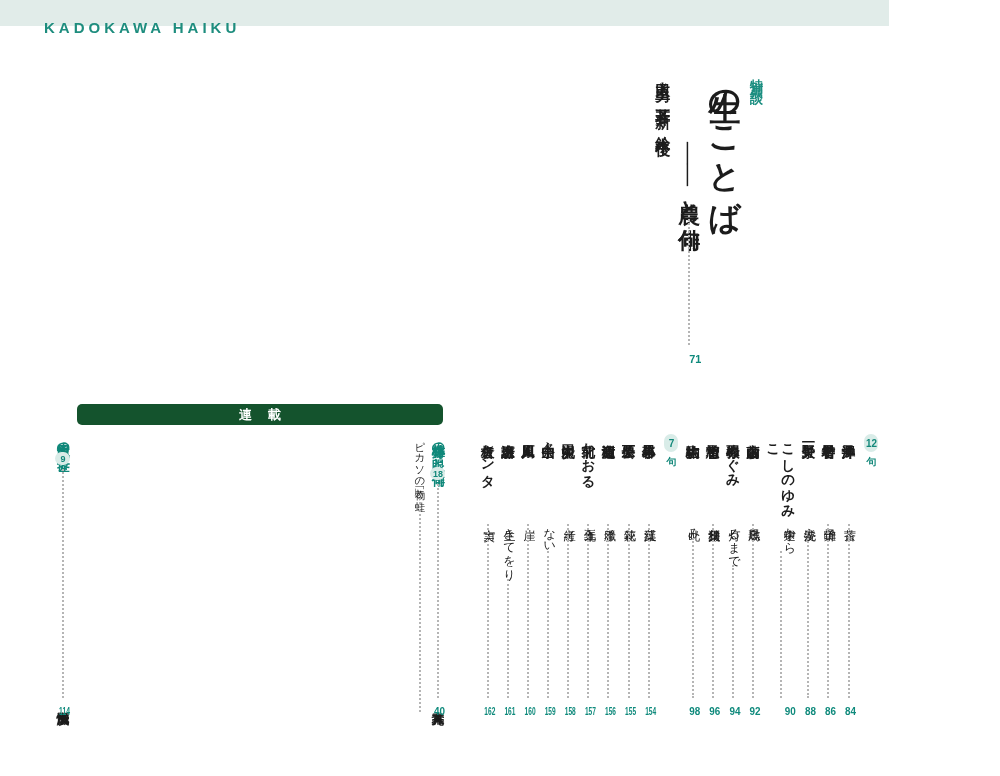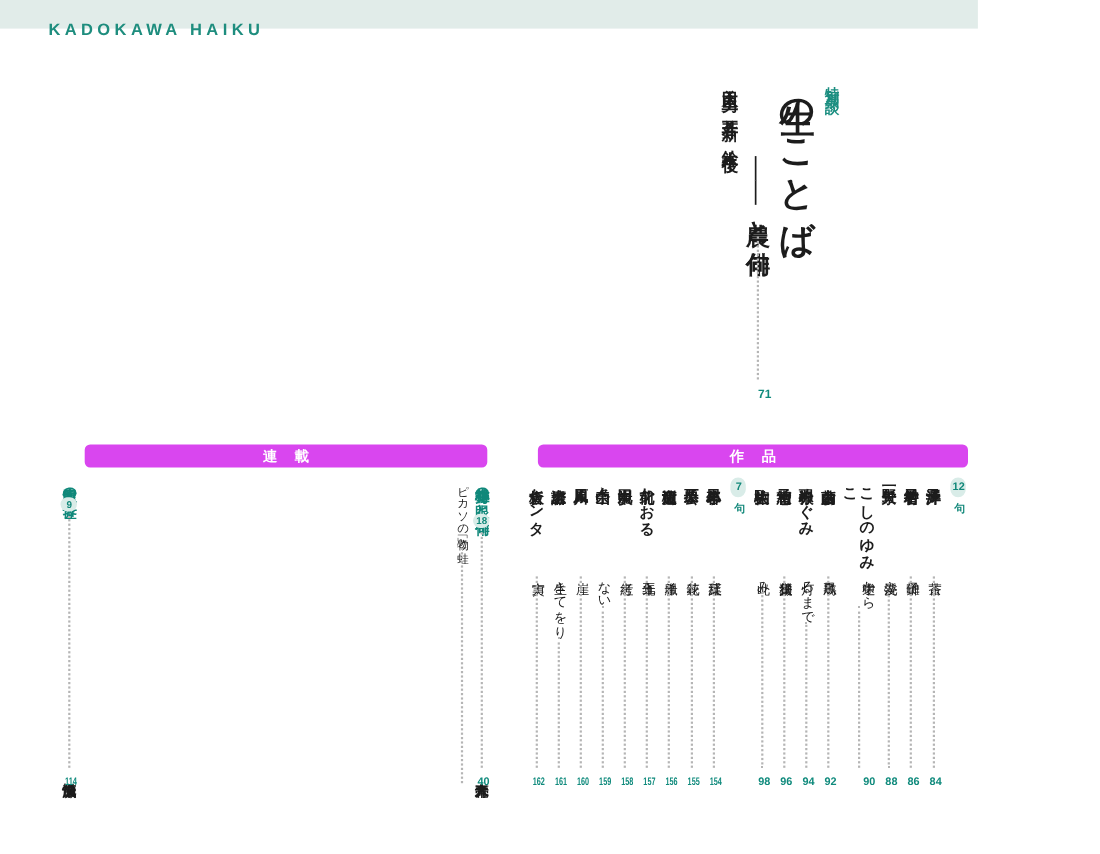--- a/index.html
+++ b/index.html
@@ -27,21 +27,21 @@
   .slabel{color:#1b8e80;font-weight:bold;font-size:13px;letter-spacing:4px;}
   .labelbox{display:inline-block;background:#d9ece8;color:#138578;font-weight:bold;
             font-size:13px;padding:8px 4px;letter-spacing:3px;}
   .t-hero{font-family:"Liberation Serif","DejaVu Serif",serif;font-weight:bold;font-size:32px;}
   .t-hero-sub{font-family:"Liberation Serif","DejaVu Serif",serif;font-weight:bold;font-size:22px;margin-top:74px;}
   .authors-xl{font-weight:bold;font-size:15px;letter-spacing:2px;margin-top:2px;}
   .t-l{font-family:"Liberation Serif","DejaVu Serif",serif;font-weight:bold;font-size:20px;}
   .tcy{text-combine-upright:all;}
 
   
-  .bar{position:absolute;top:404px;height:21px;background:#d946ef;border-radius:5px;
+  .bar{position:absolute;top:404px;height:21px;background:#14532d;border-radius:5px;
        color:#fff;display:flex;align-items:center;justify-content:center;}
   .bar span{font-weight:bold;font-size:13px;letter-spacing:16px;text-indent:16px;color:#fff;}
   .bar-rensai{left:77px;width:366px;}
   .bar-sakuhin{left:489px;width:391px;}
 
   
   .rensai-box{position:absolute;top:434px;left:77px;width:368px;height:282px;}
   .sakuhin-box{position:absolute;top:434px;left:487px;width:393px;height:282px;}
   .entry{margin-left:7px;block-size:100%;}
   .r-title{color:#10887a;font-weight:bold;font-size:13px;}
@@ -88,23 +88,20 @@
         <span class="t-l">「一物仕立て」について</span>
       </div>
 
     </section>
 
   </div>
 
   <div class="bar bar-rensai">
     <span>連載</span>
   </div>
-  <div class="bar bar-sakuhin">
-    <span>作品</span>
-  </div>
 
   <div class="rensai-box vwrap">
 
     <div class="entry">
       <div class="vcol">
         <span class="r-title">小林秀雄の眼と俳句</span>
         <span class="pill">18</span>
         <span class="lead"></span>
         <span class="r-auth">青木亮人</span>
         <span class="pg">40</span>

